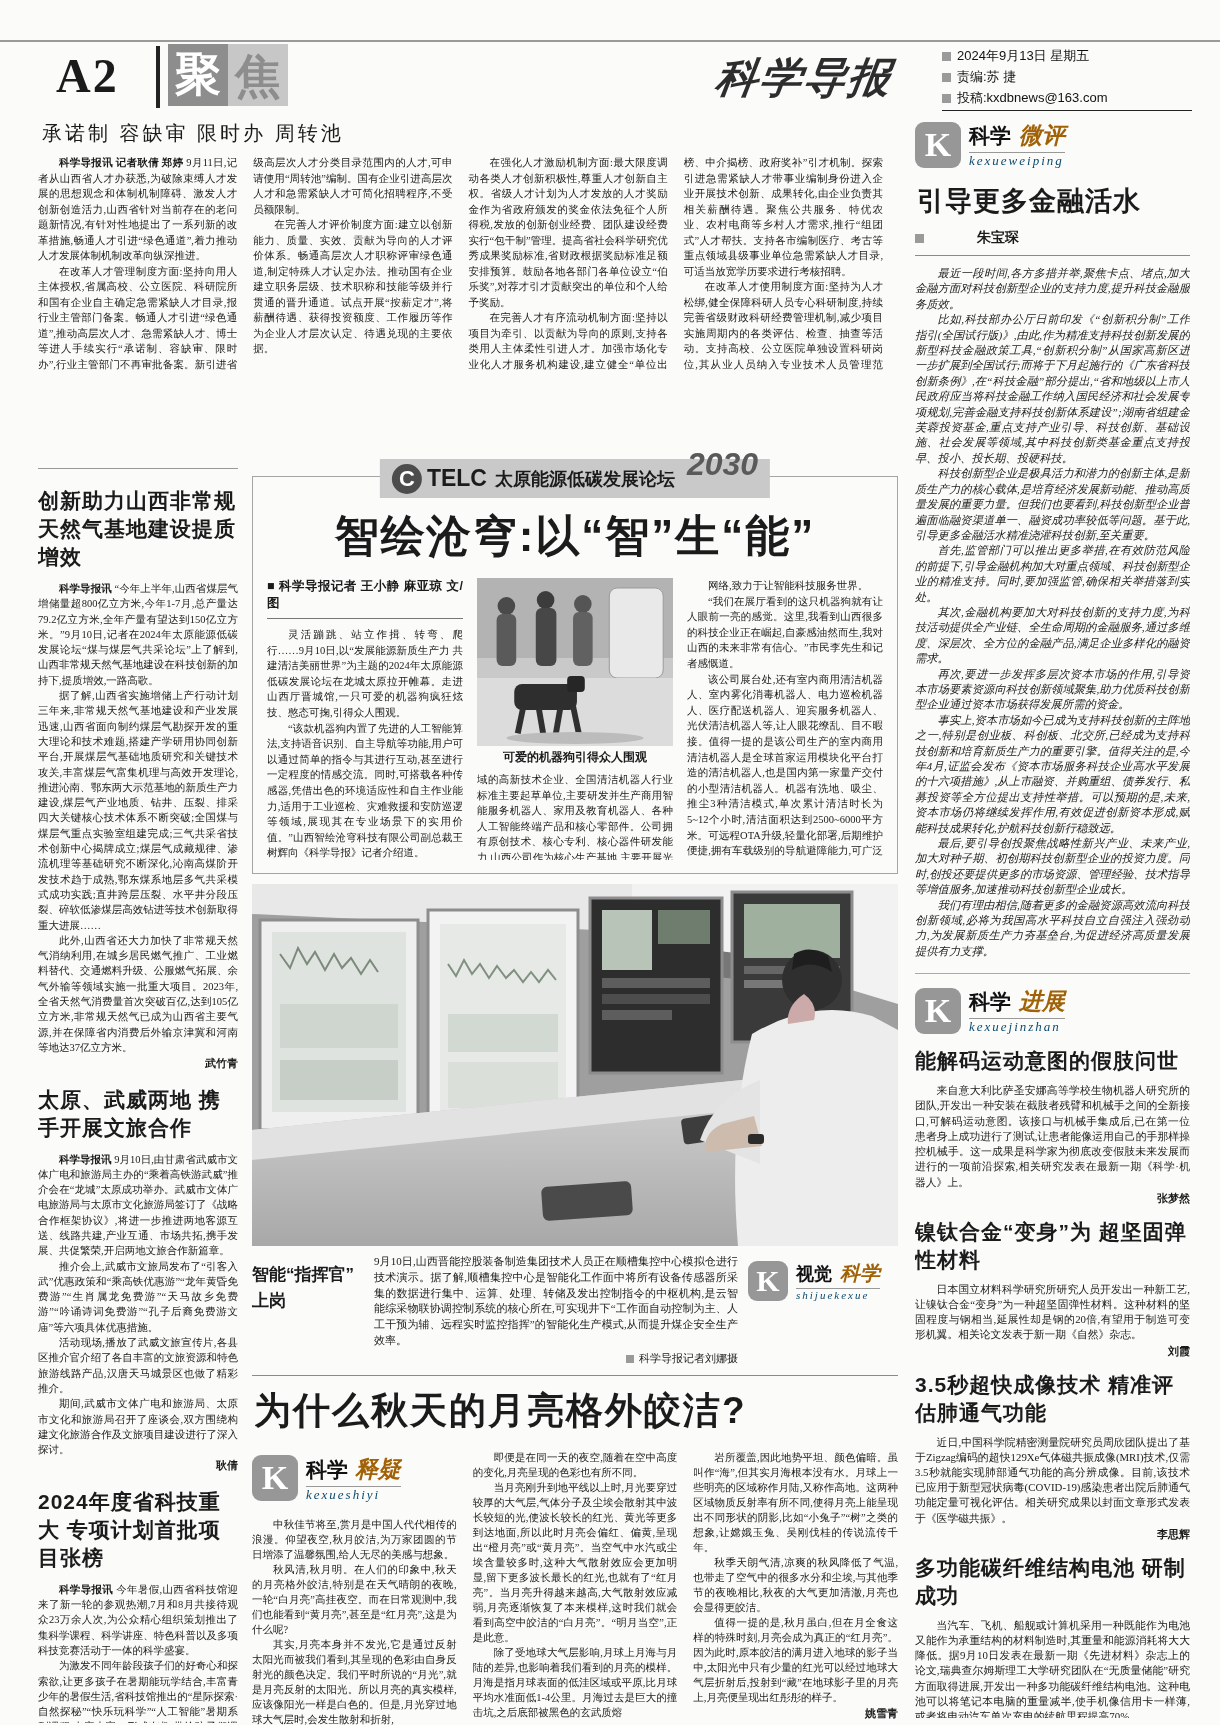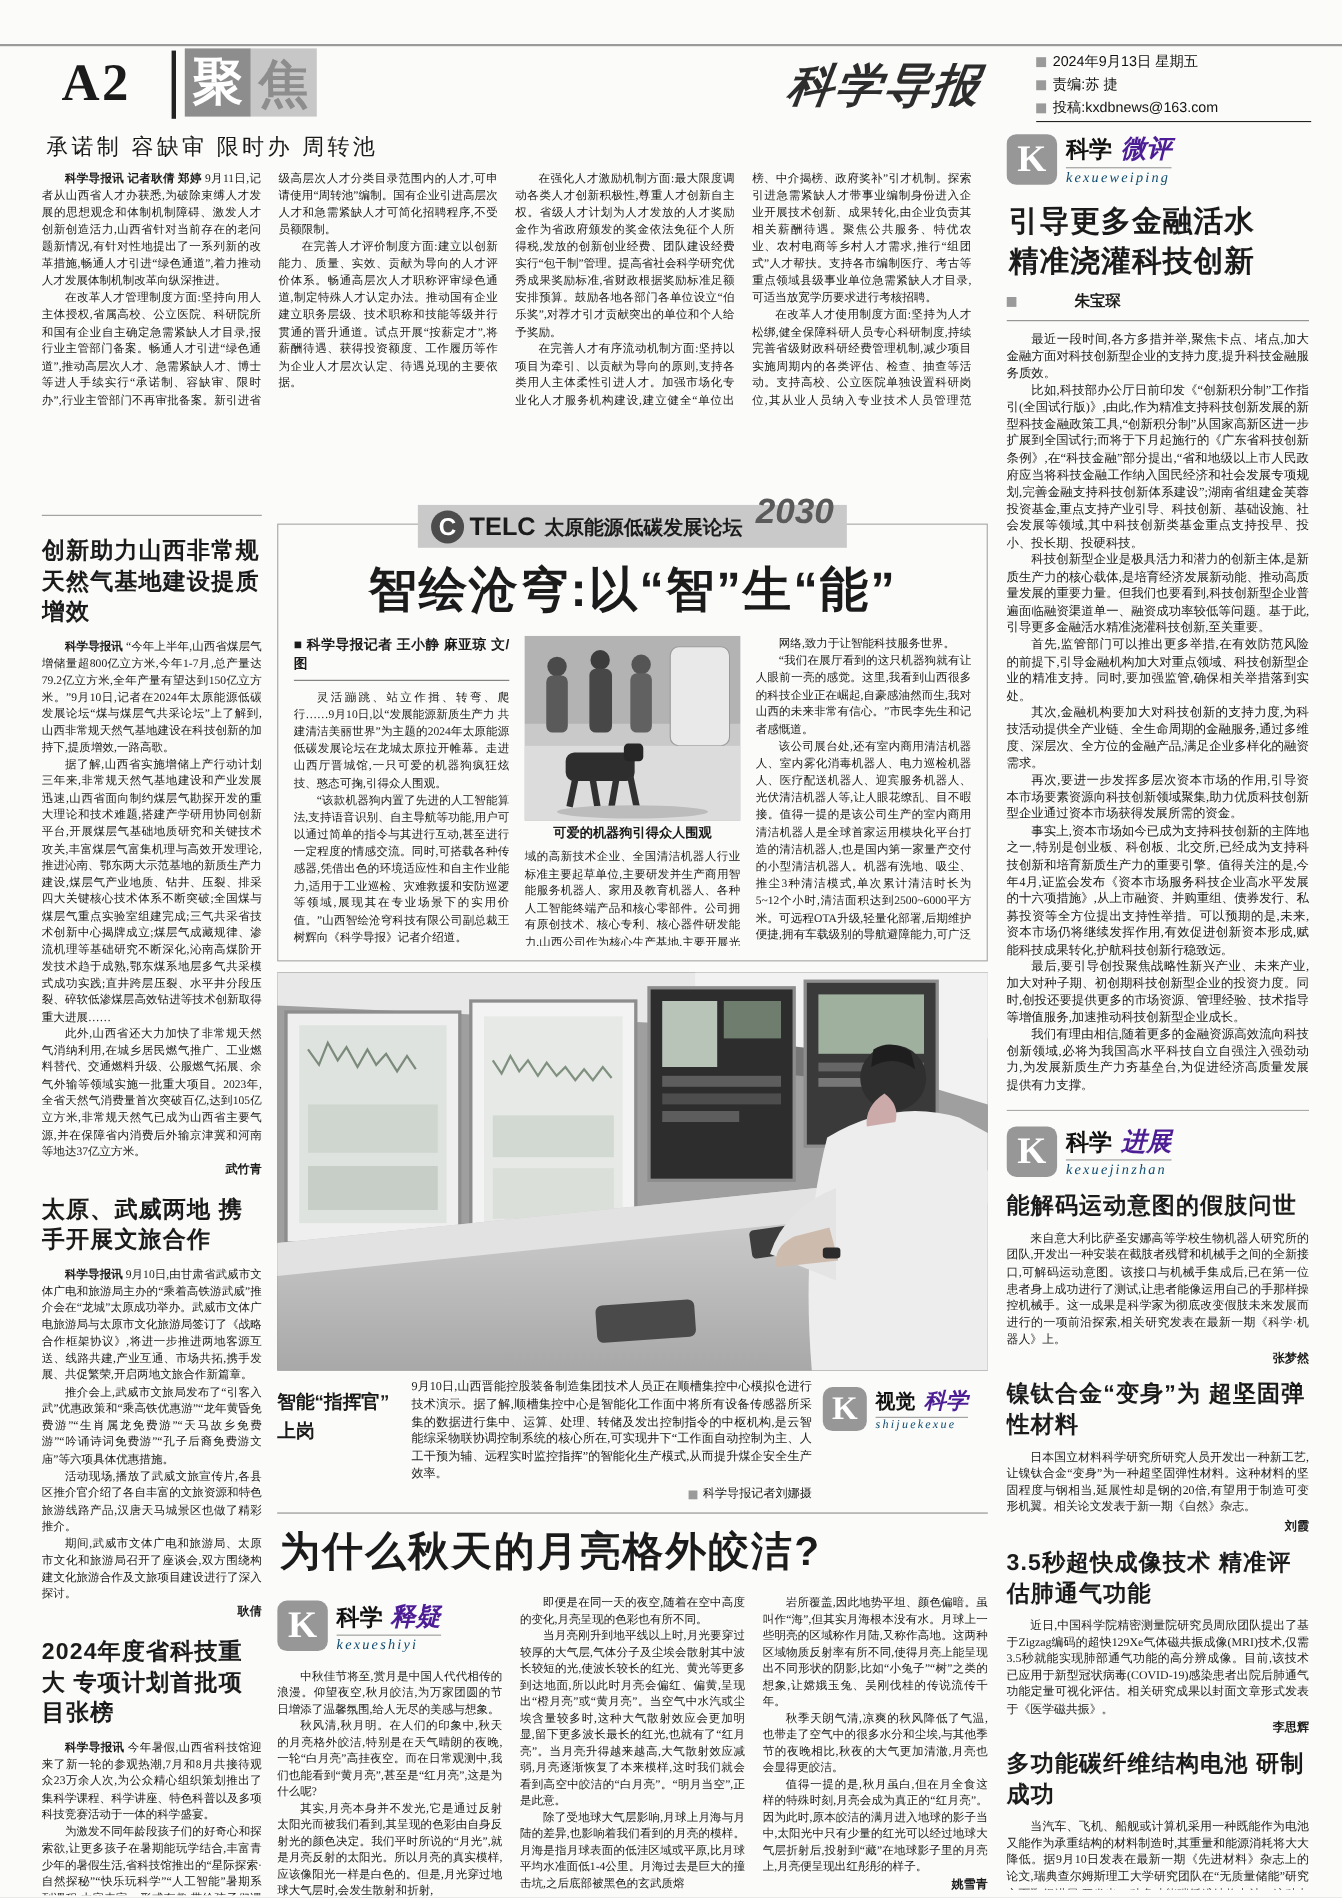--- a/index.html
+++ b/index.html
@@ -67,42 +67,42 @@
   .capcredit{display:flex;justify-content:flex-end;align-items:center;font-size:11px;margin-top:2px;}
   .capcredit .sq{width:8px;height:8px;background:#9a9a9a;margin-right:5px;}
   .capbadge{width:150px;flex:0 0 auto;padding-top:6px;}
   
   .kbadge{display:flex;align-items:center;}
   .ksq{width:46px;height:46px;background:#979797;border-radius:9px;color:#fff;text-align:center;
        font:900 34px "Liberation Serif",serif;line-height:46px;flex:0 0 auto;}
   .kright{margin-left:8px;}
   .kline{border-bottom:1px solid #999;padding-bottom:1px;white-space:nowrap;}
   .kw1{font:900 21px "Liberation Sans",sans-serif;color:#111;}
-  .kw2{font:bold italic 23px "Liberation Serif",serif;color:#4c1d95;margin-left:4px;}
+  .kw2{font:bold italic 23px "Liberation Serif",serif;color:#a16207;margin-left:4px;}
   .kpin{font:italic 13px "Liberation Serif",serif;color:#0c4a6e;letter-spacing:2px;}
   .kbadge.small .ksq{width:40px;height:40px;font-size:30px;line-height:40px;}
   .kbadge.small .kw1{font-size:18px;}
   .kbadge.small .kw2{font-size:20px;}
   .kbadge.small .kpin{font-size:11px;}
   
   .moon{margin-top:10px;}
   .moonhead{font-family:"Liberation Sans",sans-serif;font-weight:900;font-size:37px;letter-spacing:2px;
             margin:8px 0 14px 2px;}
   .mooncols{display:flex;gap:16px;height:292px;overflow:hidden;font-size:10.5px;line-height:15px;
             text-align:justify;}
   .mcol{flex:1;}
   .moon .kbadge{margin:4px 0 14px;}
   
   .rail{position:absolute;left:915px;top:120px;width:275px;height:1598px;overflow:hidden;}
   .railhead{font-family:"Liberation Sans",sans-serif;font-weight:700;font-size:27px;line-height:36px;
             letter-spacing:1px;margin:14px 0 10px 2px;}
   .railauthor{display:flex;align-items:center;font:bold 14px "Liberation Sans",sans-serif;
               border-bottom:1px solid #8b8b8b;padding-bottom:8px;margin-bottom:10px;gap:47px;}
   .railauthor .sq{width:9px;height:9px;background:#9a9a9a;margin-right:6px;}
-  .railbody{font-size:11.3px;line-height:15.4px;text-align:justify;}
+  .railbody{font-style:italic;font-size:11.3px;line-height:15.4px;text-align:justify;}
   .raildiv{height:1px;background:#aaa;margin:14px 0 12px;}
   .jzart h4{font-family:"Liberation Sans",sans-serif;font-weight:700;font-size:21px;line-height:28px;
             margin:12px 0 8px;letter-spacing:1px;}
   .jzbody{font-size:10.8px;line-height:15.2px;text-align:justify;text-indent:2em;margin:0;}
 </style>
 </head>
 <body>
 
 <div class="page">
   <div class="toprule"></div>
@@ -363,21 +363,20 @@
       <div class="kright">
         <div class="kline">
           <span class="kw1">科学</span>
           <span class="kw2">微评</span>
         </div>
         <div class="kpin">kexueweiping</div>
       </div>
     </div>
     <div class="railhead">
       <div>引导更多金融活水</div>
-      <div>精准浇灌科技创新</div>
     </div>
     <div class="railauthor">
       <span class="sq"></span>
       <span>朱宝琛</span>
     </div>
     <div class="railbody">
 
     <p class="para">最近一段时间,各方多措并举,聚焦卡点、堵点,加大金融方面对科技创新型企业的支持力度,提升科技金融服务质效。</p>
         <p class="para">比如,科技部办公厅日前印发《“创新积分制”工作指引(全国试行版)》,由此,作为精准支持科技创新发展的新型科技金融政策工具,“创新积分制”从国家高新区进一步扩展到全国试行;而将于下月起施行的《广东省科技创新条例》,在“科技金融”部分提出,“省和地级以上市人民政府应当将科技金融工作纳入国民经济和社会发展专项规划,完善金融支持科技创新体系建设”;湖南省组建金芙蓉投资基金,重点支持产业引导、科技创新、基础设施、社会发展等领域,其中科技创新类基金重点支持投早、投小、投长期、投硬科技。</p>
         <p class="para">科技创新型企业是极具活力和潜力的创新主体,是新质生产力的核心载体,是培育经济发展新动能、推动高质量发展的重要力量。但我们也要看到,科技创新型企业普遍面临融资渠道单一、融资成功率较低等问题。基于此,引导更多金融活水精准浇灌科技创新,至关重要。</p>

